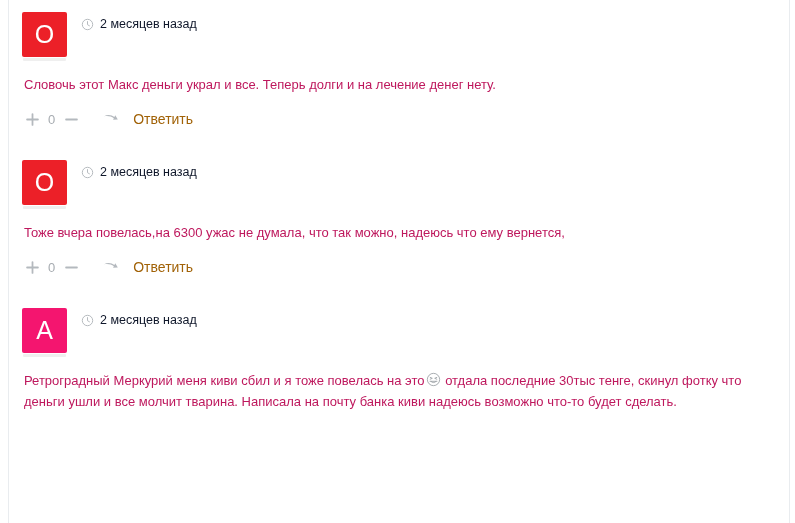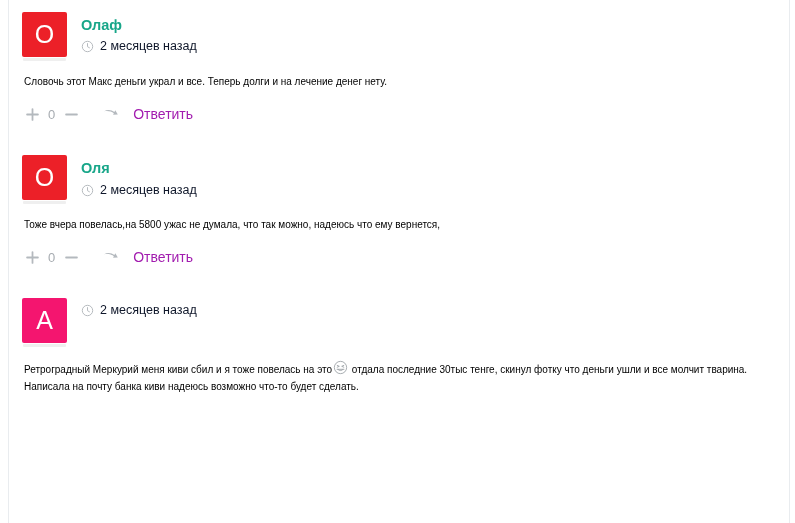--- a/index.html
+++ b/index.html
@@ -107,22 +107,22 @@
   }
   .clock-icon {
     display: inline-flex;
     margin-right: 6px;
     opacity: .85;
   }
   .clock-icon svg { display: block; }
 
   
   .comment-body {
-    color: #000000;
-    font-size: 10px;
+    color: #be185d;
+    font-size: 13px;
     line-height: 1.62;
     padding-left: 2px;
     margin-top: 17px;
     max-width: 752px;
   }
   .emoji {
     display: inline-block;
     vertical-align: -2px;
     margin: 0 1px;
   }
@@ -152,21 +152,21 @@
   .vote-count {
     color: #a7acb1;
     font-size: 13px;
     margin: 0 8px;
     min-width: 7px;
     text-align: center;
   }
   .reply-btn {
     display: inline-flex;
     align-items: center;
-    color: #a21caf;
+    color: #a16207;
     font-size: 14px;
     cursor: pointer;
   }
   .reply-icon {
     display: inline-flex;
     margin-right: 11px;
   }
   .reply-icon svg { display: block; }
   .reply-label { line-height: 1; }
 </style>
@@ -177,129 +177,127 @@
 
   <div class="edge-rule left"></div>
   <div class="edge-rule right"></div>
 
   <div class="comments-list">
 
     <div class="comment">
       <div class="comment-head">
         <div class="avatar-wrap">
           <div class="avatar" id="av0" style="background-color: rgb(236, 32, 40);">O</div>
-          <div class="avatar-shadow"></div>
-        </div>
-        <div class="head-text">
-          <div class="author-name">Олаф</div>
-          <div class="comment-meta">
-            <span class="clock-icon">
-              <svg width="13" height="13" viewBox="0 0 16 16" fill="none" stroke="#a8adb2" stroke-width="1.2">
-                <circle cx="8" cy="8" r="6.4"></circle>
-                <path d="M8 4.4V8.2L10.4 9.6" stroke-linecap="round"></path>
-              </svg>
-            </span>
-            <span>2 месяцев назад</span>
-          </div>
-        </div>
-      </div>
-
-      <div class="comment-body">Словочь этот Макс деньги украл и все. Теперь долги и на лечение денег нету.</div>
-
-      <div class="comment-actions">
-        <div class="vote-group">
-          <span class="vote-btn">
-            <svg width="15" height="15" viewBox="0 0 16 16" fill="none" stroke="#b4b9be" stroke-width="1.9" stroke-linecap="round">
-              <path d="M8 2.2V13.8M2.2 8H13.8"></path>
-            </svg>
-          </span>
-          <span class="vote-count">0</span>
-          <span class="vote-btn">
-            <svg width="15" height="15" viewBox="0 0 16 16" fill="none" stroke="#b4b9be" stroke-width="1.9" stroke-linecap="round">
-              <path d="M2.2 8H13.8"></path>
-            </svg>
-          </span>
-        </div>
-        <div class="reply-btn">
-          <span class="reply-icon">
-            <svg width="19" height="14" viewBox="0 0 20 14">
-              <path d="M1.2 4.1C4.6 2.0 9.0 2.4 12.0 5.0L12.9 3.0L15.6 7.4L10.6 7.9L11.4 6.1C8.8 4.0 4.9 3.4 1.2 4.1Z" fill="#b4b9be"></path>
-            </svg>
-          </span>
-          <span class="reply-label">Ответить</span>
-        </div>
-      </div>
-    </div>
-
-    <div class="comment">
-      <div class="comment-head">
-        <div class="avatar-wrap">
-          <div class="avatar" id="av1" style="background-color: rgb(236, 32, 40);">O</div>
-          <div class="avatar-shadow"></div>
-        </div>
-        <div class="head-text">
-          <div class="author-name">Оля</div>
-          <div class="comment-meta">
-            <span class="clock-icon">
-              <svg width="13" height="13" viewBox="0 0 16 16" fill="none" stroke="#a8adb2" stroke-width="1.2">
-                <circle cx="8" cy="8" r="6.4"></circle>
-                <path d="M8 4.4V8.2L10.4 9.6" stroke-linecap="round"></path>
-              </svg>
-            </span>
-            <span>2 месяцев назад</span>
-          </div>
-        </div>
-      </div>
-
-      <div class="comment-body">Тоже вчера повелась,на 5800 ужас не думала, что так можно, надеюсь что ему вернется,</div>
-
-      <div class="comment-actions">
-        <div class="vote-group">
-          <span class="vote-btn">
-            <svg width="15" height="15" viewBox="0 0 16 16" fill="none" stroke="#b4b9be" stroke-width="1.9" stroke-linecap="round">
-              <path d="M8 2.2V13.8M2.2 8H13.8"></path>
-            </svg>
-          </span>
-          <span class="vote-count">0</span>
-          <span class="vote-btn">
-            <svg width="15" height="15" viewBox="0 0 16 16" fill="none" stroke="#b4b9be" stroke-width="1.9" stroke-linecap="round">
-              <path d="M2.2 8H13.8"></path>
-            </svg>
-          </span>
-        </div>
-        <div class="reply-btn">
-          <span class="reply-icon">
-            <svg width="19" height="14" viewBox="0 0 20 14">
-              <path d="M1.2 4.1C4.6 2.0 9.0 2.4 12.0 5.0L12.9 3.0L15.6 7.4L10.6 7.9L11.4 6.1C8.8 4.0 4.9 3.4 1.2 4.1Z" fill="#b4b9be"></path>
-            </svg>
-          </span>
-          <span class="reply-label">Ответить</span>
-        </div>
-      </div>
-    </div>
-
-    <div class="comment">
-      <div class="comment-head">
-        <div class="avatar-wrap">
-          <div class="avatar" id="av2" style="background-color: rgb(244, 21, 111);">A</div>
           <div class="avatar-shadow"></div>
         </div>
         <div class="head-text">
           <div class="comment-meta">
             <span class="clock-icon">
               <svg width="13" height="13" viewBox="0 0 16 16" fill="none" stroke="#a8adb2" stroke-width="1.2">
                 <circle cx="8" cy="8" r="6.4"></circle>
                 <path d="M8 4.4V8.2L10.4 9.6" stroke-linecap="round"></path>
               </svg>
             </span>
             <span>2 месяцев назад</span>
           </div>
         </div>
       </div>
 
+      <div class="comment-body">Словочь этот Макс деньги украл и все. Теперь долги и на лечение денег нету.</div>
+
+      <div class="comment-actions">
+        <div class="vote-group">
+          <span class="vote-btn">
+            <svg width="15" height="15" viewBox="0 0 16 16" fill="none" stroke="#b4b9be" stroke-width="1.9" stroke-linecap="round">
+              <path d="M8 2.2V13.8M2.2 8H13.8"></path>
+            </svg>
+          </span>
+          <span class="vote-count">0</span>
+          <span class="vote-btn">
+            <svg width="15" height="15" viewBox="0 0 16 16" fill="none" stroke="#b4b9be" stroke-width="1.9" stroke-linecap="round">
+              <path d="M2.2 8H13.8"></path>
+            </svg>
+          </span>
+        </div>
+        <div class="reply-btn">
+          <span class="reply-icon">
+            <svg width="19" height="14" viewBox="0 0 20 14">
+              <path d="M1.2 4.1C4.6 2.0 9.0 2.4 12.0 5.0L12.9 3.0L15.6 7.4L10.6 7.9L11.4 6.1C8.8 4.0 4.9 3.4 1.2 4.1Z" fill="#b4b9be"></path>
+            </svg>
+          </span>
+          <span class="reply-label">Ответить</span>
+        </div>
+      </div>
+    </div>
+
+    <div class="comment">
+      <div class="comment-head">
+        <div class="avatar-wrap">
+          <div class="avatar" id="av1" style="background-color: rgb(236, 32, 40);">O</div>
+          <div class="avatar-shadow"></div>
+        </div>
+        <div class="head-text">
+          <div class="comment-meta">
+            <span class="clock-icon">
+              <svg width="13" height="13" viewBox="0 0 16 16" fill="none" stroke="#a8adb2" stroke-width="1.2">
+                <circle cx="8" cy="8" r="6.4"></circle>
+                <path d="M8 4.4V8.2L10.4 9.6" stroke-linecap="round"></path>
+              </svg>
+            </span>
+            <span>2 месяцев назад</span>
+          </div>
+        </div>
+      </div>
+
+      <div class="comment-body">Тоже вчера повелась,на 6300 ужас не думала, что так можно, надеюсь что ему вернется,</div>
+
+      <div class="comment-actions">
+        <div class="vote-group">
+          <span class="vote-btn">
+            <svg width="15" height="15" viewBox="0 0 16 16" fill="none" stroke="#b4b9be" stroke-width="1.9" stroke-linecap="round">
+              <path d="M8 2.2V13.8M2.2 8H13.8"></path>
+            </svg>
+          </span>
+          <span class="vote-count">0</span>
+          <span class="vote-btn">
+            <svg width="15" height="15" viewBox="0 0 16 16" fill="none" stroke="#b4b9be" stroke-width="1.9" stroke-linecap="round">
+              <path d="M2.2 8H13.8"></path>
+            </svg>
+          </span>
+        </div>
+        <div class="reply-btn">
+          <span class="reply-icon">
+            <svg width="19" height="14" viewBox="0 0 20 14">
+              <path d="M1.2 4.1C4.6 2.0 9.0 2.4 12.0 5.0L12.9 3.0L15.6 7.4L10.6 7.9L11.4 6.1C8.8 4.0 4.9 3.4 1.2 4.1Z" fill="#b4b9be"></path>
+            </svg>
+          </span>
+          <span class="reply-label">Ответить</span>
+        </div>
+      </div>
+    </div>
+
+    <div class="comment">
+      <div class="comment-head">
+        <div class="avatar-wrap">
+          <div class="avatar" id="av2" style="background-color: rgb(244, 21, 111);">A</div>
+          <div class="avatar-shadow"></div>
+        </div>
+        <div class="head-text">
+          <div class="comment-meta">
+            <span class="clock-icon">
+              <svg width="13" height="13" viewBox="0 0 16 16" fill="none" stroke="#a8adb2" stroke-width="1.2">
+                <circle cx="8" cy="8" r="6.4"></circle>
+                <path d="M8 4.4V8.2L10.4 9.6" stroke-linecap="round"></path>
+              </svg>
+            </span>
+            <span>2 месяцев назад</span>
+          </div>
+        </div>
+      </div>
+
       <div class="comment-body"><span>Ретроградный Меркурий меня киви сбил и я тоже повелась на это</span><span class="emoji">
           <svg width="15" height="15" viewBox="0 0 20 20" fill="none" stroke="#9a9fa4" stroke-width="1.15">
             <circle cx="10" cy="10" r="8.2"></circle>
             <path d="M5.6 7.2L8.4 8.4L5.6 9.6" stroke-linecap="round" stroke-linejoin="round"></path>
             <path d="M14.4 7.2L11.6 8.4L14.4 9.6" stroke-linecap="round" stroke-linejoin="round"></path>
             <path d="M5.4 12.4H14.6" stroke-linecap="round"></path>
             <path d="M6.6 12.4C7.6 14.8 12.4 14.8 13.4 12.4" stroke-linecap="round"></path>
           </svg>
         </span><span> отдала последние 30тыс тенге, скинул фотку что деньги ушли и все молчит тварина. Написала на почту банка киви надеюсь возможно что-то будет сделать.</span></div>
     </div>

